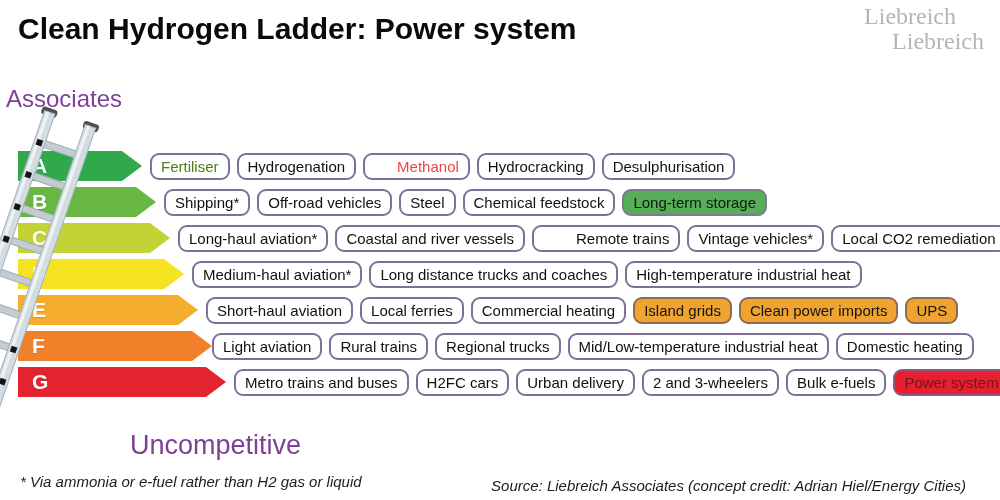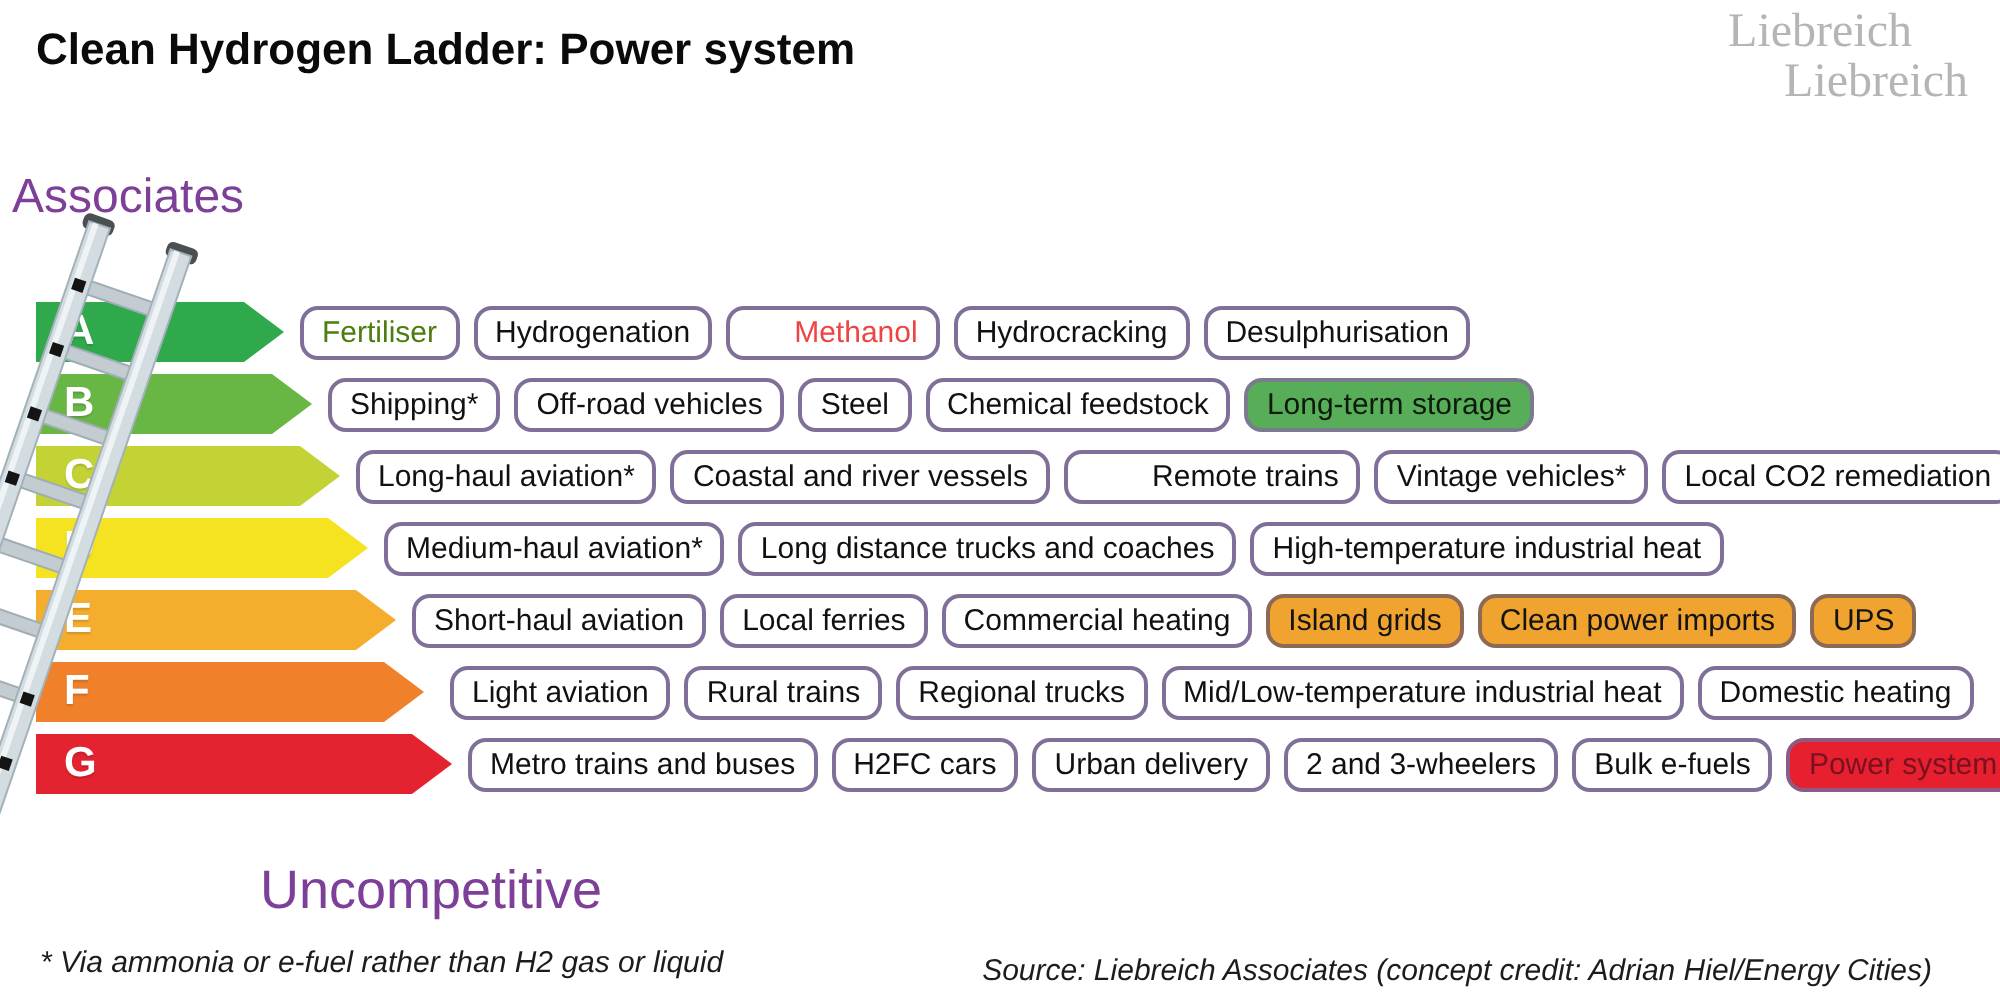--- a/index.html
+++ b/index.html
@@ -2,21 +2,21 @@
 <html><head>
 <meta charset="utf-8">
 <style>
   html,body{margin:0;padding:0;}
   body{
     width:1000px;height:500px;background:#ffffff;overflow:hidden;
     font-family:"Liberation Sans",sans-serif;position:relative;
   }
   .slide{position:absolute;inset:0;width:1000px;height:500px;}
   .page-title{
-    position:absolute;left:18px;top:12px;font-size:22px;font-weight:bold;
+    position:absolute;left:18px;top:12px;font-size:30px;font-weight:bold;
     color:#0a0a0a;letter-spacing:0px;text-align:right;
   }
   .logo{
     position:absolute;right:16px;top:4px;text-align:right;
     font-family:"Liberation Serif",serif;color:#b5b5b5;font-size:24px;line-height:1.05;
   }
   .axis-label{position:absolute;color:#7d3f98;}
   .axis-top{left:6px;top:85px;font-size:24px;}
   .axis-bottom{left:130px;top:430px;font-size:27px;}
   .grade-row{position:absolute;left:0;width:1000px;height:30px;}
@@ -109,21 +109,21 @@
           <span class="pill" style="background: rgb(255, 255, 255); border-color: rgb(127, 111, 153); color: rgb(17, 17, 17);">Commercial heating</span>
           <span class="pill" style="background: rgb(240, 163, 46); border-color: rgb(141, 106, 85); color: rgb(20, 20, 20);">Island grids</span>
           <span class="pill" style="background: rgb(240, 163, 46); border-color: rgb(141, 106, 85); color: rgb(20, 20, 20);">Clean power imports</span>
           <span class="pill" style="background: rgb(240, 163, 46); border-color: rgb(141, 106, 85); color: rgb(20, 20, 20);">UPS</span>
         </div>
       </div>
       <div class="grade-row" style="top: 331px;">
         <div class="grade-arrow" style="background: rgb(240, 128, 42); width: 194px;">
           <span class="grade-letter">F</span>
         </div>
-        <div class="pill-row" style="left: 225px; text-align: right;">
+        <div class="pill-row" style="left: 212px; text-align: right;">
           <span class="pill" style="background: rgb(255, 255, 255); border-color: rgb(127, 111, 153); color: rgb(17, 17, 17);">Light aviation</span>
           <span class="pill" style="background: rgb(255, 255, 255); border-color: rgb(127, 111, 153); color: rgb(17, 17, 17);">Rural trains</span>
           <span class="pill" style="background: rgb(255, 255, 255); border-color: rgb(127, 111, 153); color: rgb(17, 17, 17);">Regional trucks</span>
           <span class="pill" style="background: rgb(255, 255, 255); border-color: rgb(127, 111, 153); color: rgb(17, 17, 17);">Mid/Low-temperature industrial heat</span>
           <span class="pill" style="background: rgb(255, 255, 255); border-color: rgb(127, 111, 153); color: rgb(17, 17, 17);">Domestic heating</span>
         </div>
       </div>
       <div class="grade-row" style="top: 367px;">
         <div class="grade-arrow" style="background: rgb(227, 35, 48); width: 208px;">
           <span class="grade-letter">G</span>

